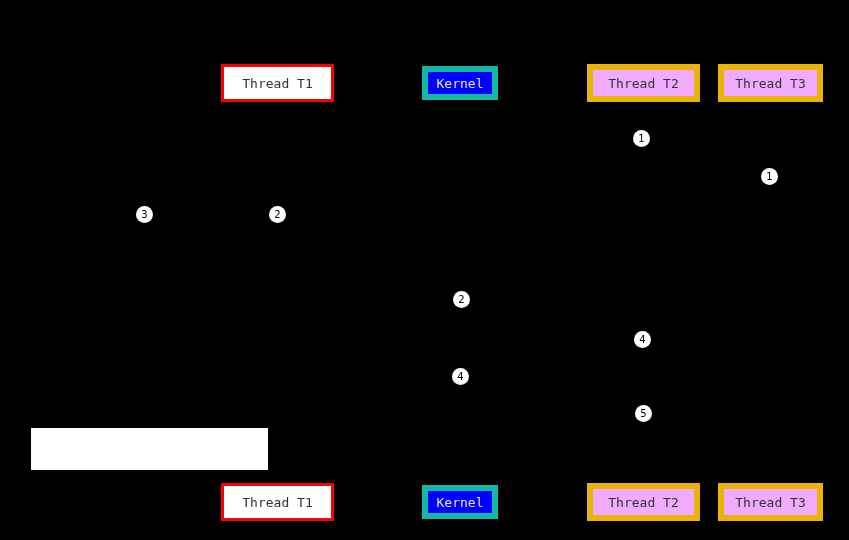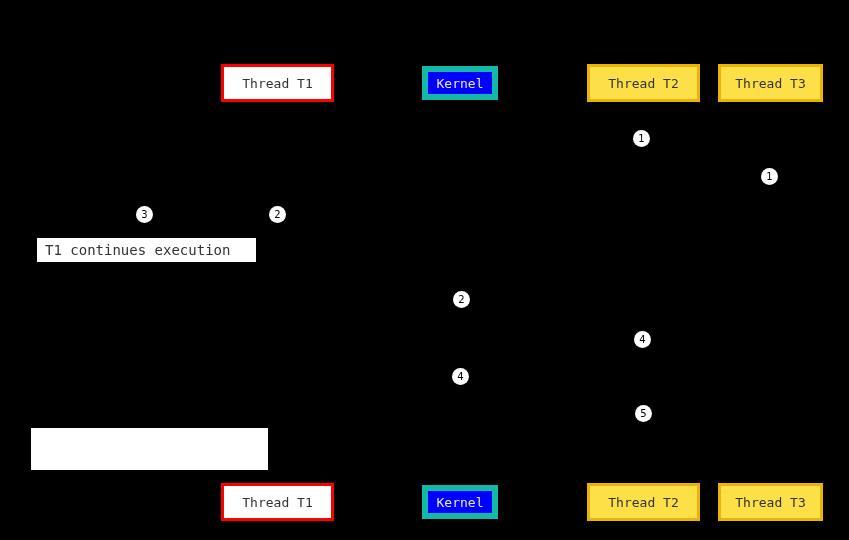--- a/index.html
+++ b/index.html
@@ -29,22 +29,22 @@
     letter-spacing: 0px;
     white-space: nowrap;
     line-height: 1;
   }
   .participant.red {
     background: #ffffff;
     border: 3px solid #ff0000;
     color: #333333;
   }
   .participant.blueborder {
-    background: #fde047;
-    border: 3px solid #eab308;
+    background: #f0abfc;
+    border: 6px solid #eab308;
     color: #333333;
     justify-content: center;
   }
   .participant.bluefill {
     background: #0000ff;
     border: 6px solid #14b8a6;
     color: #e8e8e8;
   }
   
   .lifeline {
@@ -123,23 +123,20 @@
   </div>
 
   <div class="participant blueborder" style="left:587px; top:483px; width:113px; height:38px;">
     <span>Thread T2</span>
   </div>
 
   <div class="participant blueborder" style="left:718px; top:483px; width:105px; height:38px;">
     <span>Thread T3</span>
   </div>
 
-  <div class="note" style="left:36px; top:237px; width:221px; height:26px;">
-    <span>T1 continues execution</span>
-  </div>
 
   <div class="note blank" style="left:31px; top:428px; width:237px; height:42px;">
     <span></span>
   </div>
 
   <div class="step" style="left:633px; top:130px;">
     <span>1</span>
   </div>
 
   <div class="step" style="left:761px; top:168px;">

